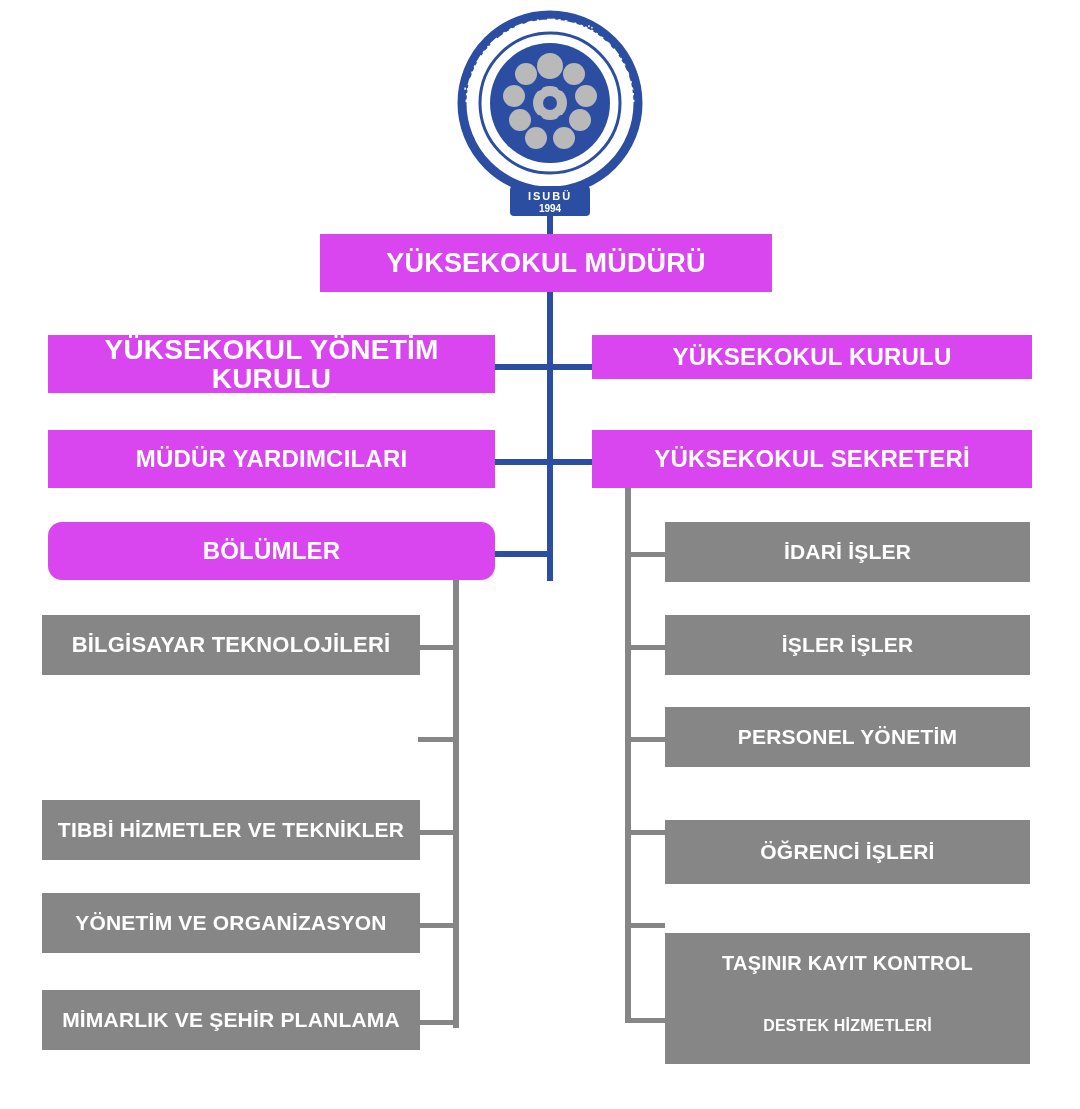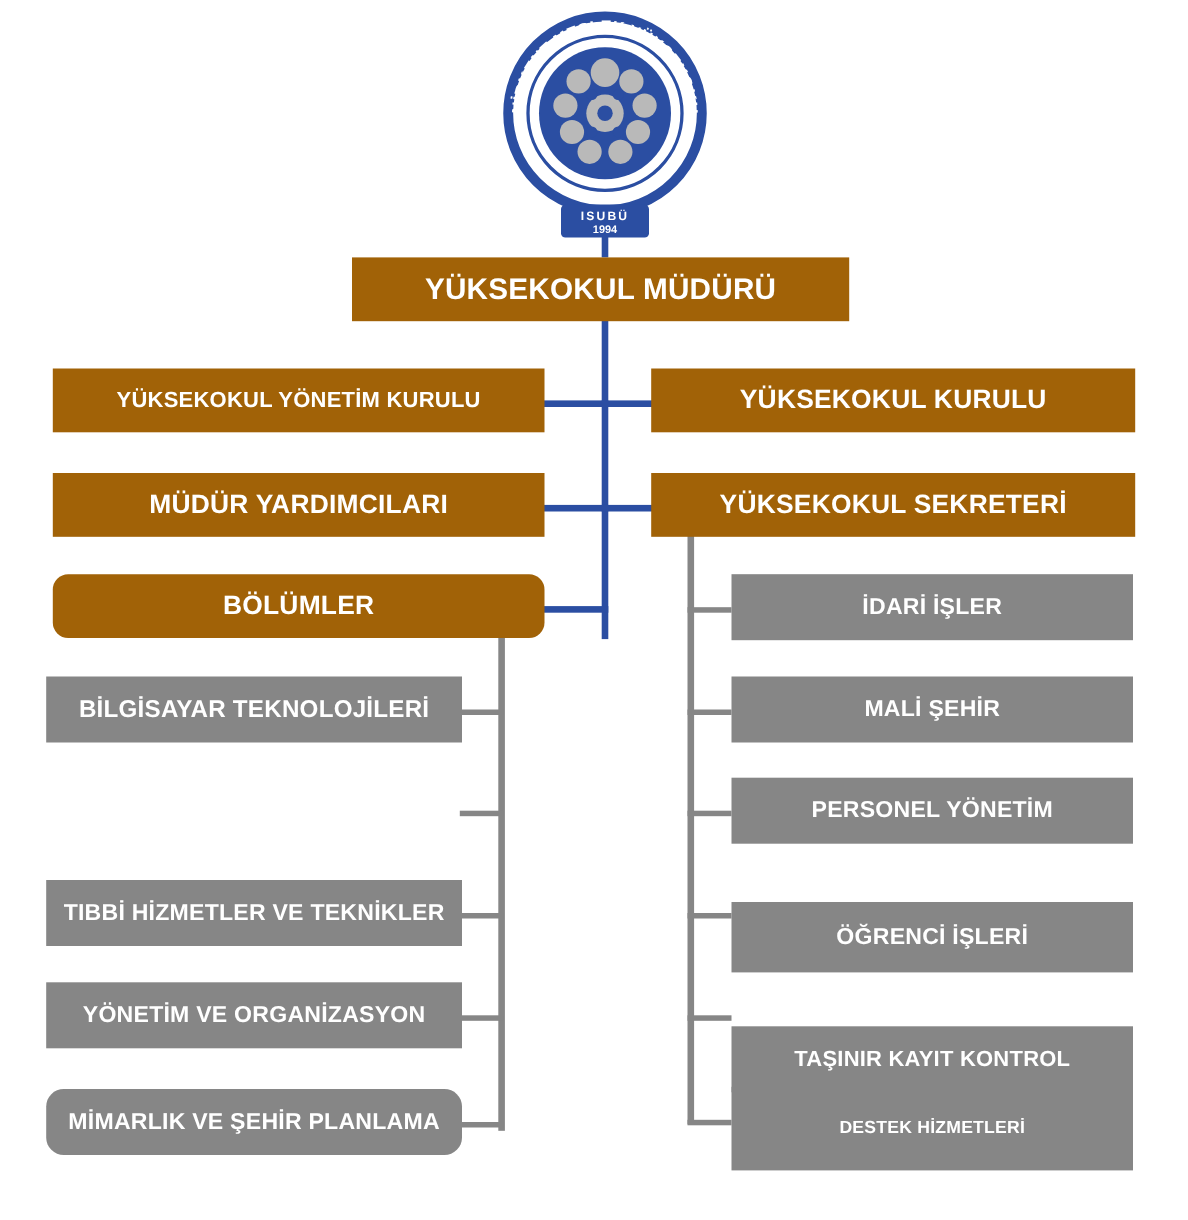--- a/index.html
+++ b/index.html
@@ -25,21 +25,21 @@
     display: flex;
     align-items: center;
     justify-content: center;
     text-align: center;
     color: #ffffff;
     font-weight: bold;
     letter-spacing: 0.2px;
     line-height: 1.05;
     padding: 2px 6px;
   }
-  .node.blue  { background: #a16207; }
+  .node.blue  { background: #d946ef; }
   .node.gray  { background: #868686; }
 
   
   .line {
     position: absolute;
     background: #868686;
   }
   .line.blue { background: #2b4ea2; }
 
   
@@ -118,42 +118,42 @@
   <div class="line" style="left:625px; top:487px; width:6px; height:535px;"></div>
   <div class="line" style="left:625px; top:552px; width:40px; height:5px;"></div>
   <div class="line" style="left:625px; top:645px; width:40px; height:5px;"></div>
   <div class="line" style="left:625px; top:737px; width:40px; height:5px;"></div>
   <div class="line" style="left:625px; top:830px; width:40px; height:5px;"></div>
   <div class="line" style="left:625px; top:923px; width:40px; height:5px;"></div>
   <div class="line" style="left:625px; top:1018px; width:40px; height:5px;"></div>
 
   <div class="node blue" style="left:320px; top:234px; width:452px; height:58px; font-size:27px;">YÜKSEKOKUL MÜDÜRÜ</div>
 
-  <div class="node blue" style="left:48px; top:335px; width:447px; height:58px; font-size:20px;">YÜKSEKOKUL YÖNETİM KURULU</div>
+  <div class="node blue" style="left:48px; top:335px; width:447px; height:58px; font-size:28px;">YÜKSEKOKUL YÖNETİM KURULU</div>
 
   <div class="node blue" style="left:48px; top:430px; width:447px; height:58px; font-size:24px;">MÜDÜR YARDIMCILARI</div>
 
   <div class="node blue" style="left:48px; top:522px; width:447px; height:58px; font-size:24px;border-radius:14px;">BÖLÜMLER</div>
 
-  <div class="node blue" style="left:592px; top:335px; width:440px; height:58px; font-size:24px;">YÜKSEKOKUL KURULU</div>
+  <div class="node blue" style="left:592px; top:335px; width:440px; height:44px; font-size:24px;">YÜKSEKOKUL KURULU</div>
 
   <div class="node blue" style="left:592px; top:430px; width:440px; height:58px; font-size:24px;">YÜKSEKOKUL SEKRETERİ</div>
 
   <div class="node gray" style="left:42px; top:615px; width:378px; height:60px; font-size:22px;">BİLGİSAYAR TEKNOLOJİLERİ</div>
 
 
   <div class="node gray" style="left:42px; top:800px; width:378px; height:60px; font-size:21px;">TIBBİ HİZMETLER VE TEKNİKLER</div>
 
   <div class="node gray" style="left:42px; top:893px; width:378px; height:60px; font-size:21px;">YÖNETİM VE ORGANİZASYON</div>
 
-  <div class="node gray" style="left:42px; top:990px; width:378px; height:60px; font-size:21px;border-radius:16px;">MİMARLIK VE ŞEHİR PLANLAMA</div>
+  <div class="node gray" style="left:42px; top:990px; width:378px; height:60px; font-size:21px;">MİMARLIK VE ŞEHİR PLANLAMA</div>
 
   <div class="node gray" style="left:665px; top:522px; width:365px; height:60px; font-size:21px;">İDARİ İŞLER</div>
 
-  <div class="node gray" style="left:665px; top:615px; width:365px; height:60px; font-size:21px;">MALİ ŞEHİR</div>
+  <div class="node gray" style="left:665px; top:615px; width:365px; height:60px; font-size:21px;">İŞLER İŞLER</div>
 
   <div class="node gray" style="left:665px; top:707px; width:365px; height:60px; font-size:21px;">PERSONEL YÖNETİM</div>
 
   <div class="node gray" style="left:665px; top:820px; width:365px; height:64px; font-size:21px;">ÖĞRENCİ İŞLERİ</div>
 
   <div class="node gray" style="left:665px; top:893px; width:365px; height:60px; font-size:20px;margin-top:40px;">TAŞINIR KAYIT KONTROL</div>
 
   <div class="node gray" style="left:665px; top:988px; width:365px; height:76px; font-size:16px;">DESTEK HİZMETLERİ</div>
 
 </div>

